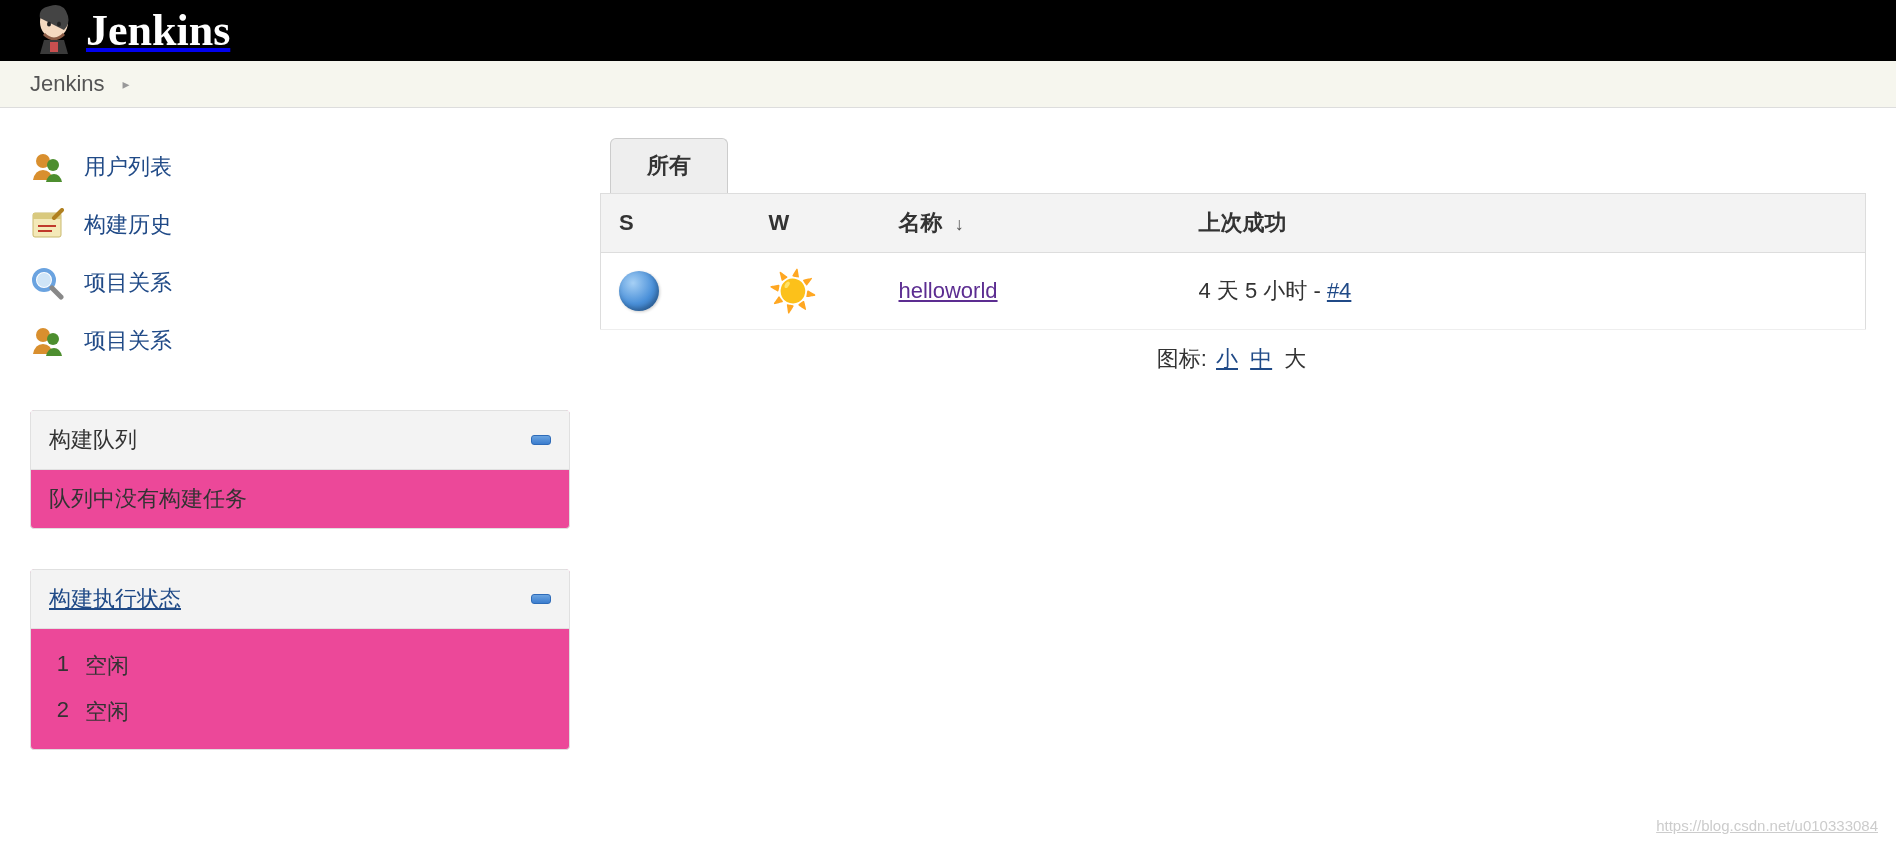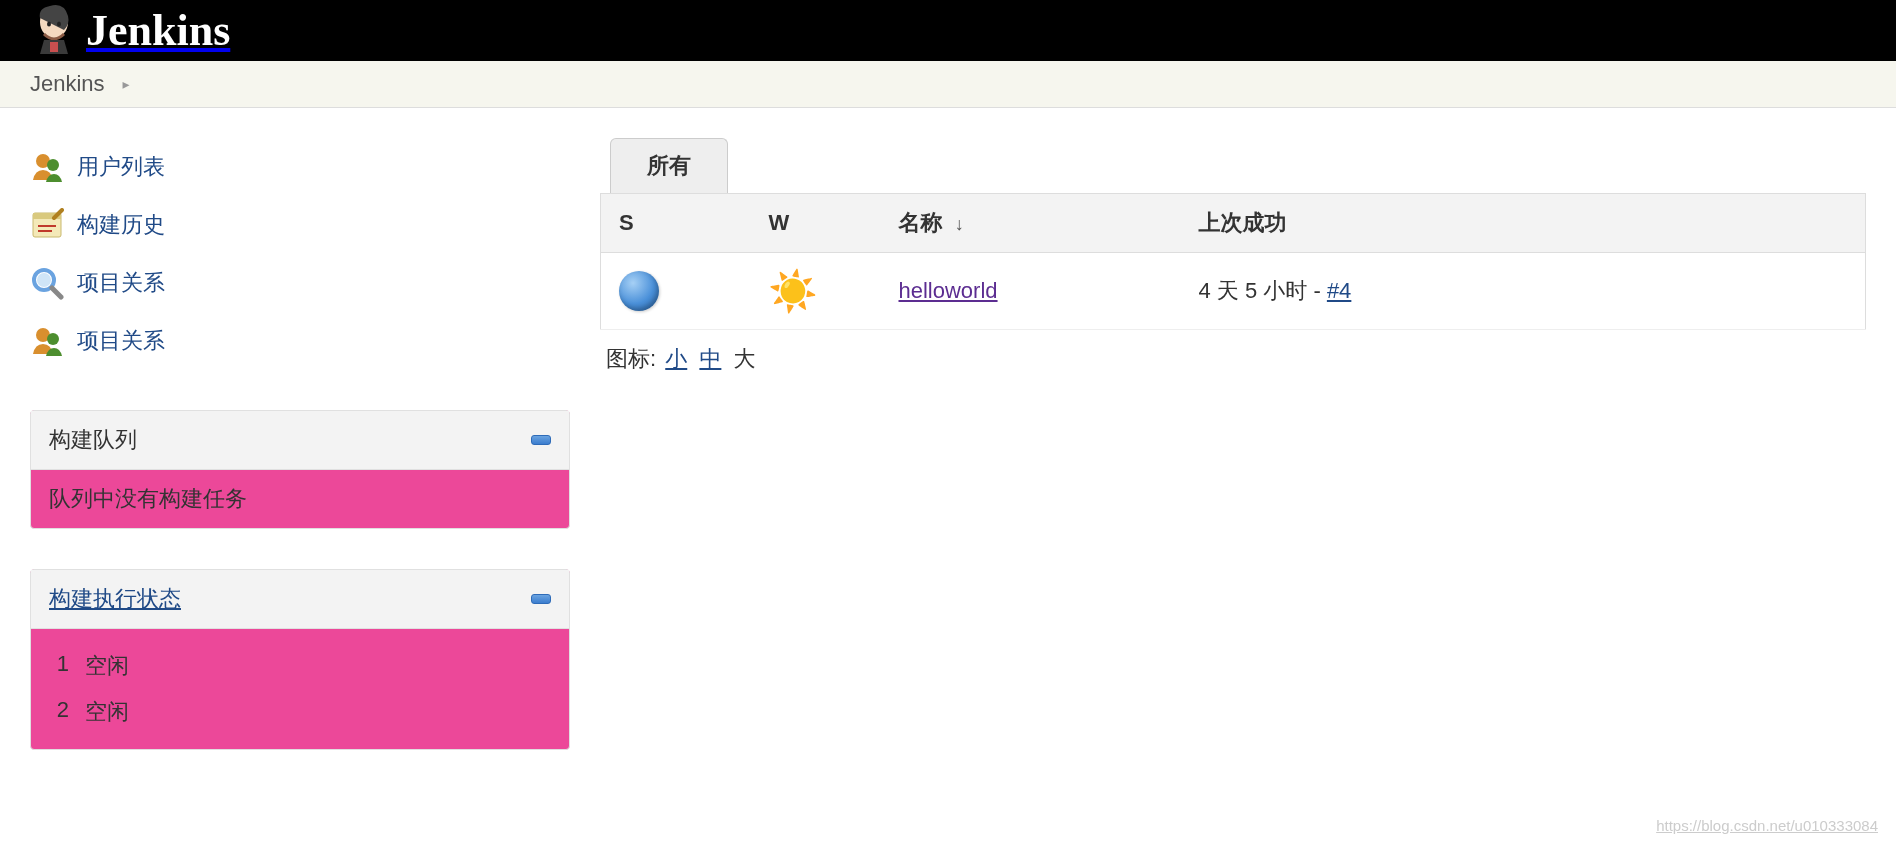--- a/index.html
+++ b/index.html
@@ -16,21 +16,21 @@
 .breadcrumb a { color: #555; text-decoration: none; font-size: 22px; }
 .breadcrumb .sep { color: #999; font-size: 14px; }
 
 
 .main { display: flex; padding: 20px 0 0 0; }
 .side { width: 600px; padding: 10px 30px; }
 .content { flex: 1; padding: 10px 30px 10px 0; }
 
 
 .tasks { list-style: none; }
-.tasks li { display: flex; align-items: center; gap: 13px; padding: 12px 0; }
+.tasks li { display: flex; align-items: center; gap: 20px; padding: 12px 0; }
 .tasks li a { color: #204a87; text-decoration: none; font-size: 22px; }
 .task-icon { width: 34px; height: 34px; display: flex; align-items: center; justify-content: center; }
 
 
 .pane { border: 1px solid #e0e0e0; border-radius: 4px; margin-top: 40px; background: #ec4899; }
 .pane-header { background: #f3f3f3; padding: 14px 18px; display: flex; justify-content: space-between; align-items: center; border-bottom: 1px solid #e0e0e0; }
 .pane-header .title { font-size: 22px; color: #333; }
 .pane-header .title.link { color: #204a87; text-decoration: underline; }
 .pane-body { padding: 14px 18px; font-size: 22px; color: #333; }
 .collapse-icon { width: 20px; height: 10px; background: linear-gradient(#6aa3e0,#3b7dce); border: 1px solid #2e6bb8; border-radius: 3px; }
@@ -47,21 +47,21 @@
 .proj-table { width: 100%; border-collapse: collapse; border: 1px solid #ddd; }
 .proj-table th { background: #f3f3f3; border-bottom: 1px solid #ddd; text-align: left; padding: 14px 18px; font-size: 22px; font-weight: bold; }
 .proj-table td { padding: 18px; font-size: 22px; border-bottom: 1px solid #eee; }
 .proj-table a { color: #5c2d91; text-decoration: underline; }
 .build-link { color: #204a87 !important; }
 .sort-arrow { font-size: 18px; color: #555; margin-left: 6px; }
 
 
 .status-blue { width: 40px; height: 40px; border-radius: 50%; background: radial-gradient(circle at 35% 30%, #a6d0f5, #4a90d9 55%, #2d6bb0); box-shadow: inset -2px -3px 5px rgba(0,0,0,.25), 1px 1px 3px rgba(0,0,0,.2); }
 .weather-sunny { font-size: 40px; line-height: 1; }
-.icon-legend { padding: 14px 6px; font-size: 22px; }
+.icon-legend { padding: 14px 6px; font-size: 22px; text-align: center; }
 .icon-legend a { color: #204a87; text-decoration: underline; margin: 0 3px; }
 .icon-legend .plain { color: #333; margin: 0 3px; }
 
 .watermark { position: fixed; right: 18px; bottom: 14px; color: #ccc; font-size: 15px; pointer-events: none; text-decoration: underline; }
 </style>
 </head>
 <body>
 
 <div class="header">
   <a class="jenkins-logo" href="#">

